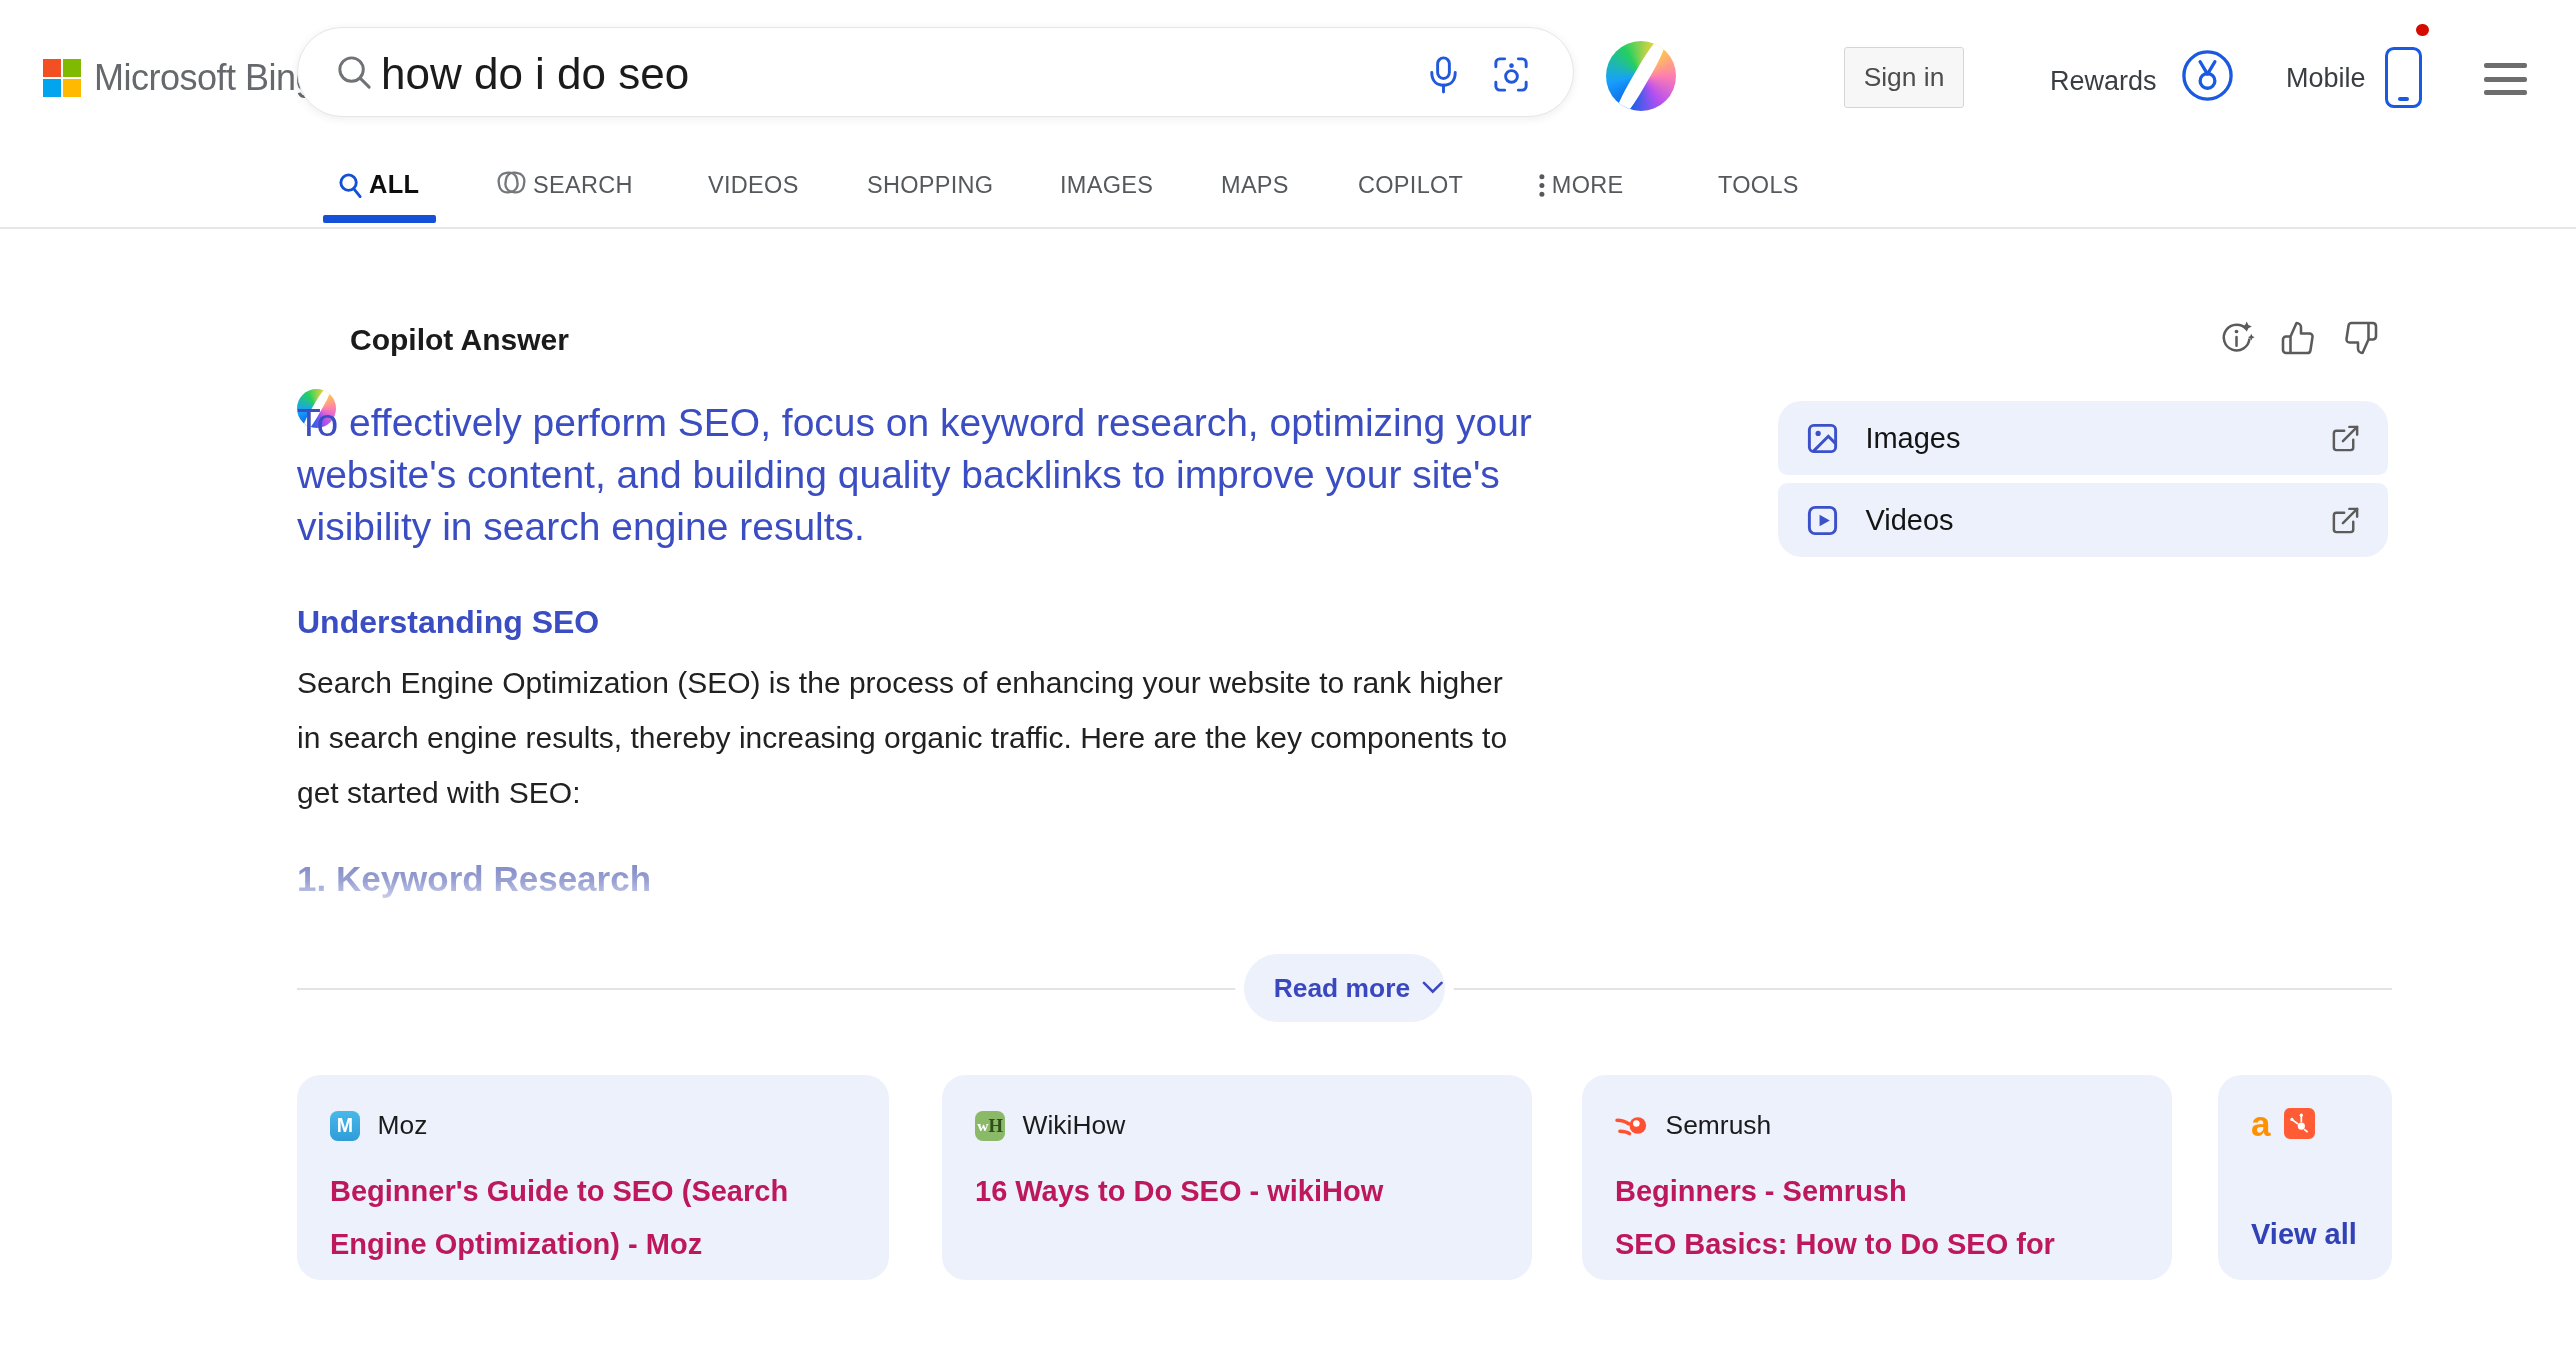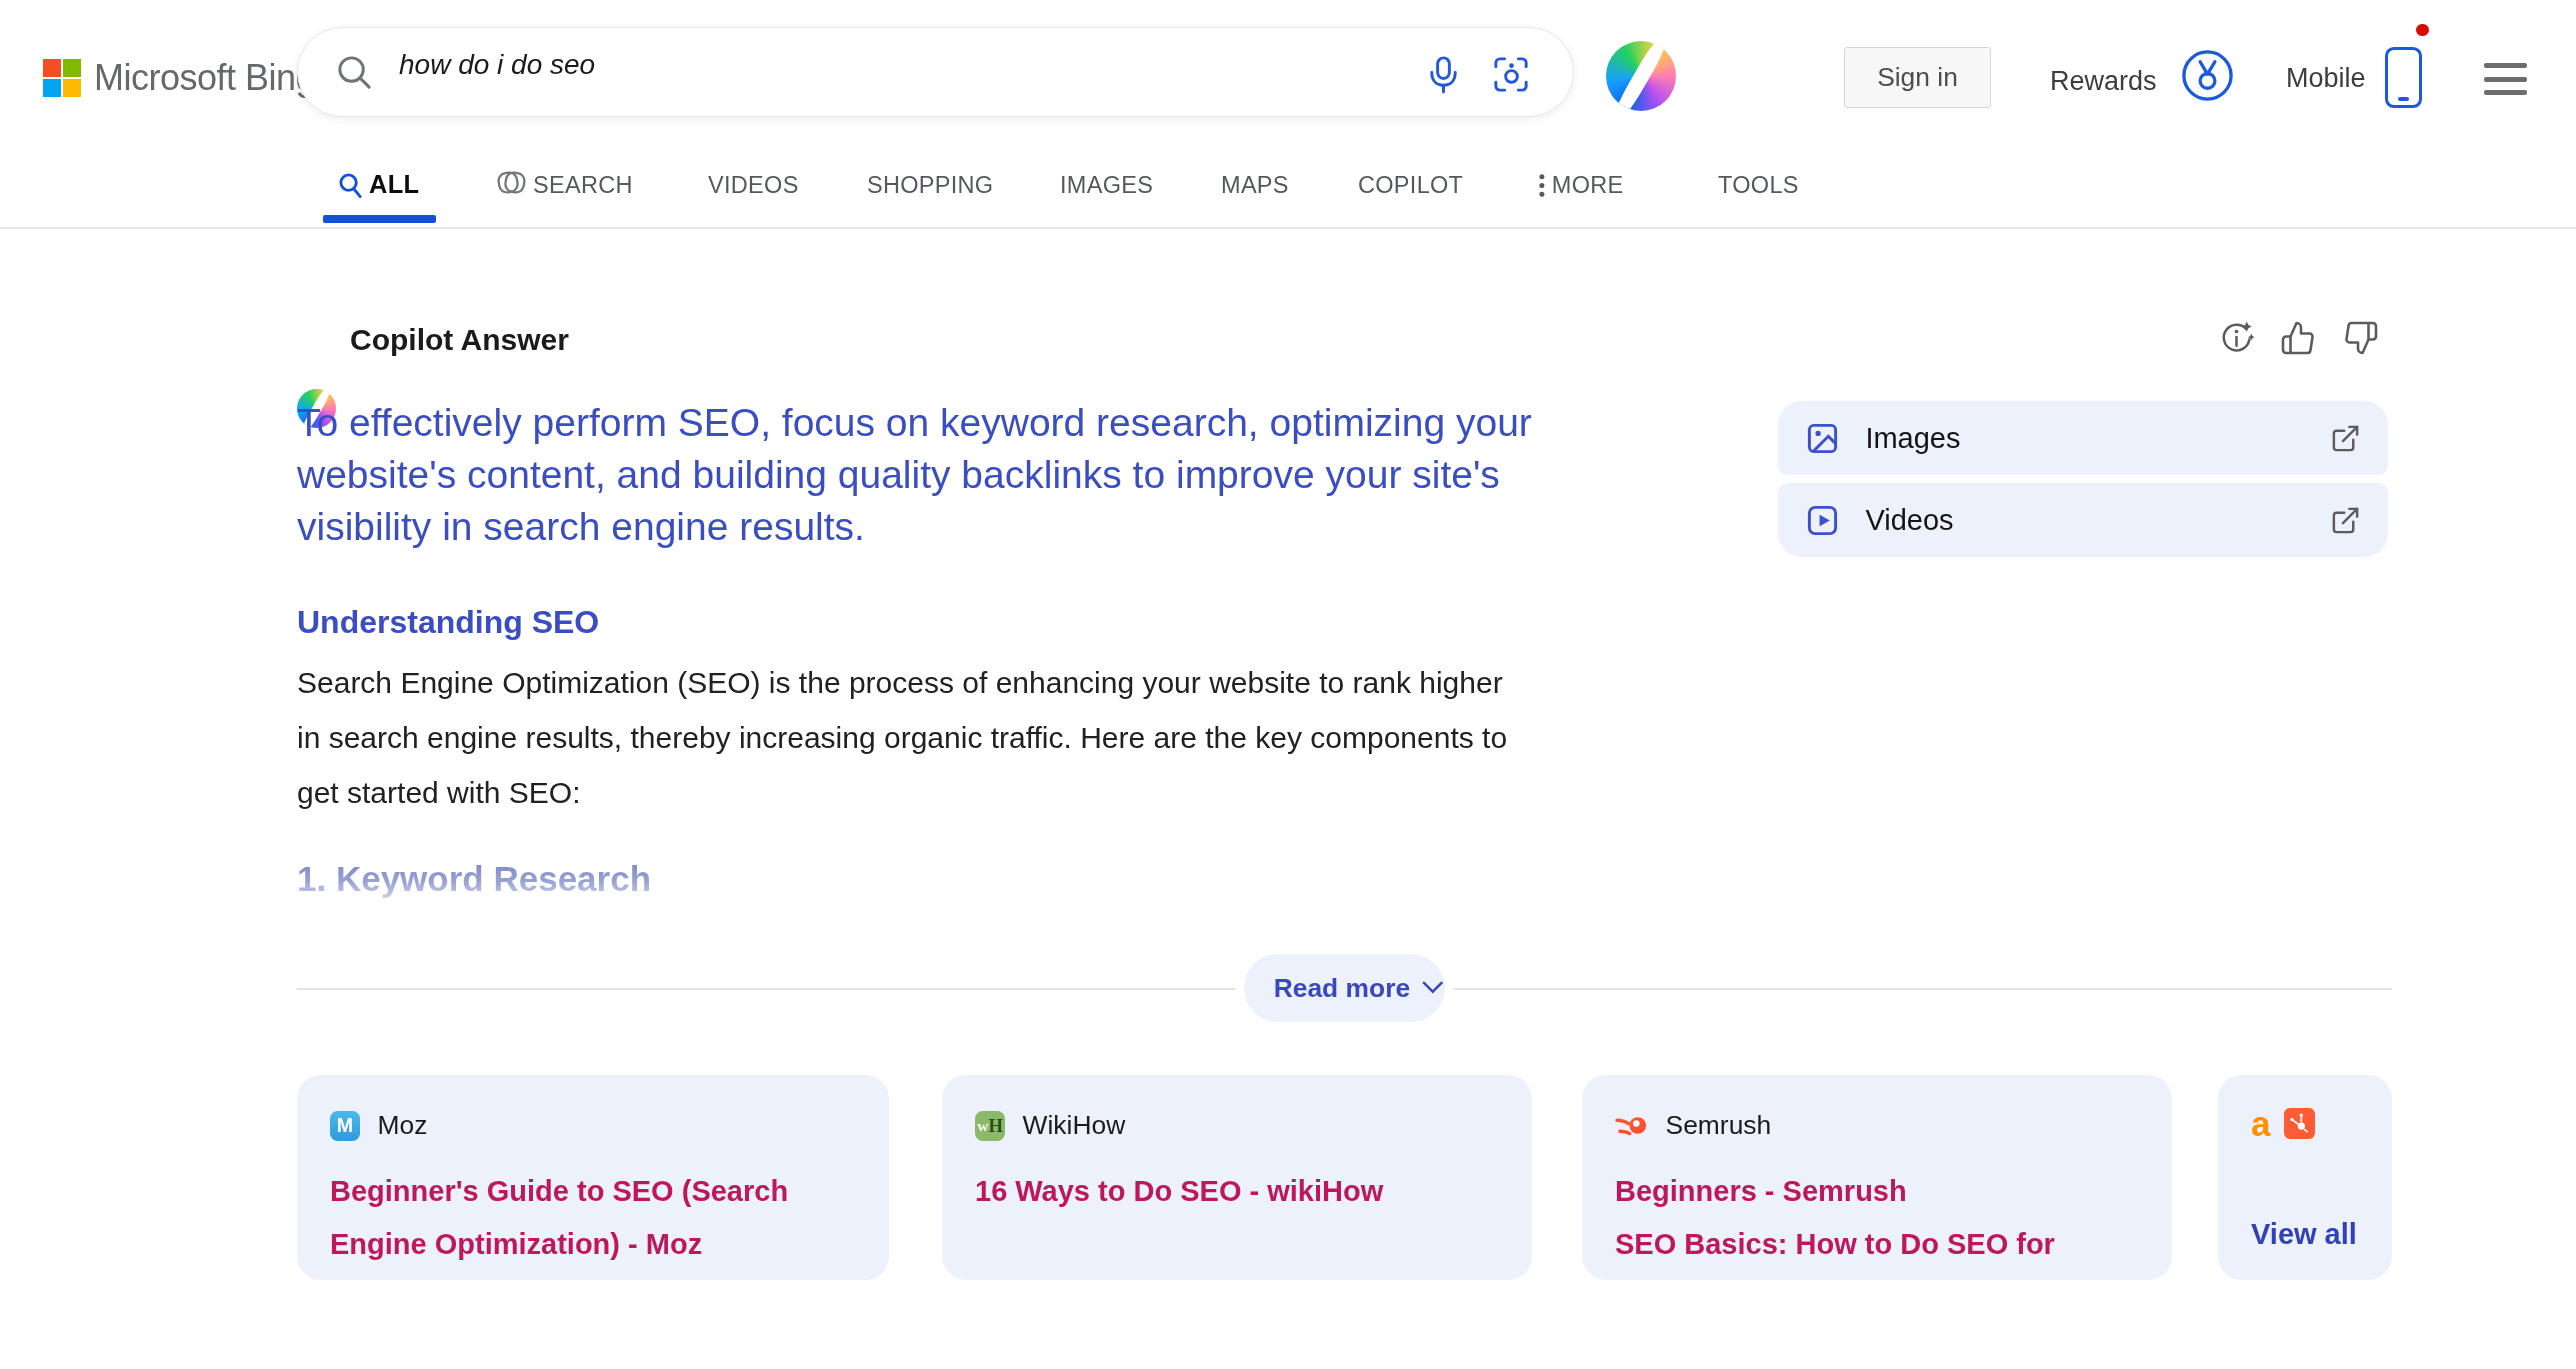--- a/index.html
+++ b/index.html
@@ -10,32 +10,32 @@
   
   .ms-logo { left:43px; top:59px; width:38px; height:38px; display:grid;
              grid-template-columns:17.6px 17.6px; grid-template-rows:17.6px 17.6px; gap:2.9px; }
   .ms-sq1{background:#f25022}.ms-sq2{background:#7fba00}.ms-sq3{background:#00a4ef}.ms-sq4{background:#ffb900}
   .brand { left:94px; top:57px; font-size:36px; color:#65686c; letter-spacing:-0.5px; }
 
   .search-pill { left:297px; top:27px; width:1277px; height:90px; background:#fff;
                  border:1px solid #e6e6e6; border-radius:45px;
                  box-shadow:0 2px 9.8px rgba(0,0,0,.07); }
   .search-mag { left:333px; top:51px; }
-  .query { left:399px; top:49px; font-size:28px; color:#1b1b1b;font-style:italic; }
+  .query { left:381px; top:49px; font-size:44px; color:#1b1b1b; }
   .mic-icon { left:1422px; top:53px; }
   .cam-icon { left:1490px; top:53px; }
 
   .copilot-logo { border-radius:50%; position:relative; overflow:hidden;
      background:conic-gradient(from 205deg at 50% 50%, #0a62e8 0deg, #18a0fb 55deg,
         #25cf60 125deg, #ffd43d 185deg, #ff7eb0 245deg, #b44ff2 300deg, #0a62e8 360deg); }
   .copilot-logo::after { content:""; position:absolute; left:38%; top:-15%; width:22%;
      height:135%; background:#fff; transform:rotate(30deg); border-radius:40%; }
   .copilot-header-logo { left:1606px; top:41px; width:70px; height:70px; }
 
-  .signin-btn { left:1844px; top:47px; width:147px; height:61px; background:#f7f7f7;
+  .signin-btn { left:1844px; top:47px; width:120px; height:61px; background:#f7f7f7;
                 border:1px solid #d5d5d5; border-radius:2.9px; font-size:26.4px; color:#4d4d4d;
                 display:flex; align-items:center; justify-content:center; }
   .rewards-label { left:2050px; top:66px; font-size:27px; color:#3a3d41; }
   .medal-icon { left:2179px; top:47px; }
   .mobile-label { left:2286px; top:63px; font-size:27px; color:#3a3d41; }
   .phone-icon { left:2385px; top:47px; width:37px; height:61px; border:3.9px solid #1a5ae0;
                 border-radius:8.8px; }
   .phone-icon::after { content:""; position:absolute; left:50%; bottom:3.9px; width:11.7px;
                 height:3.9px; margin-left:-5.9px; background:#1a5ae0; border-radius:2px; }
   .alert-dot { left:2414px; top:21.5px; width:16.6px; height:16.6px; border-radius:50%;

